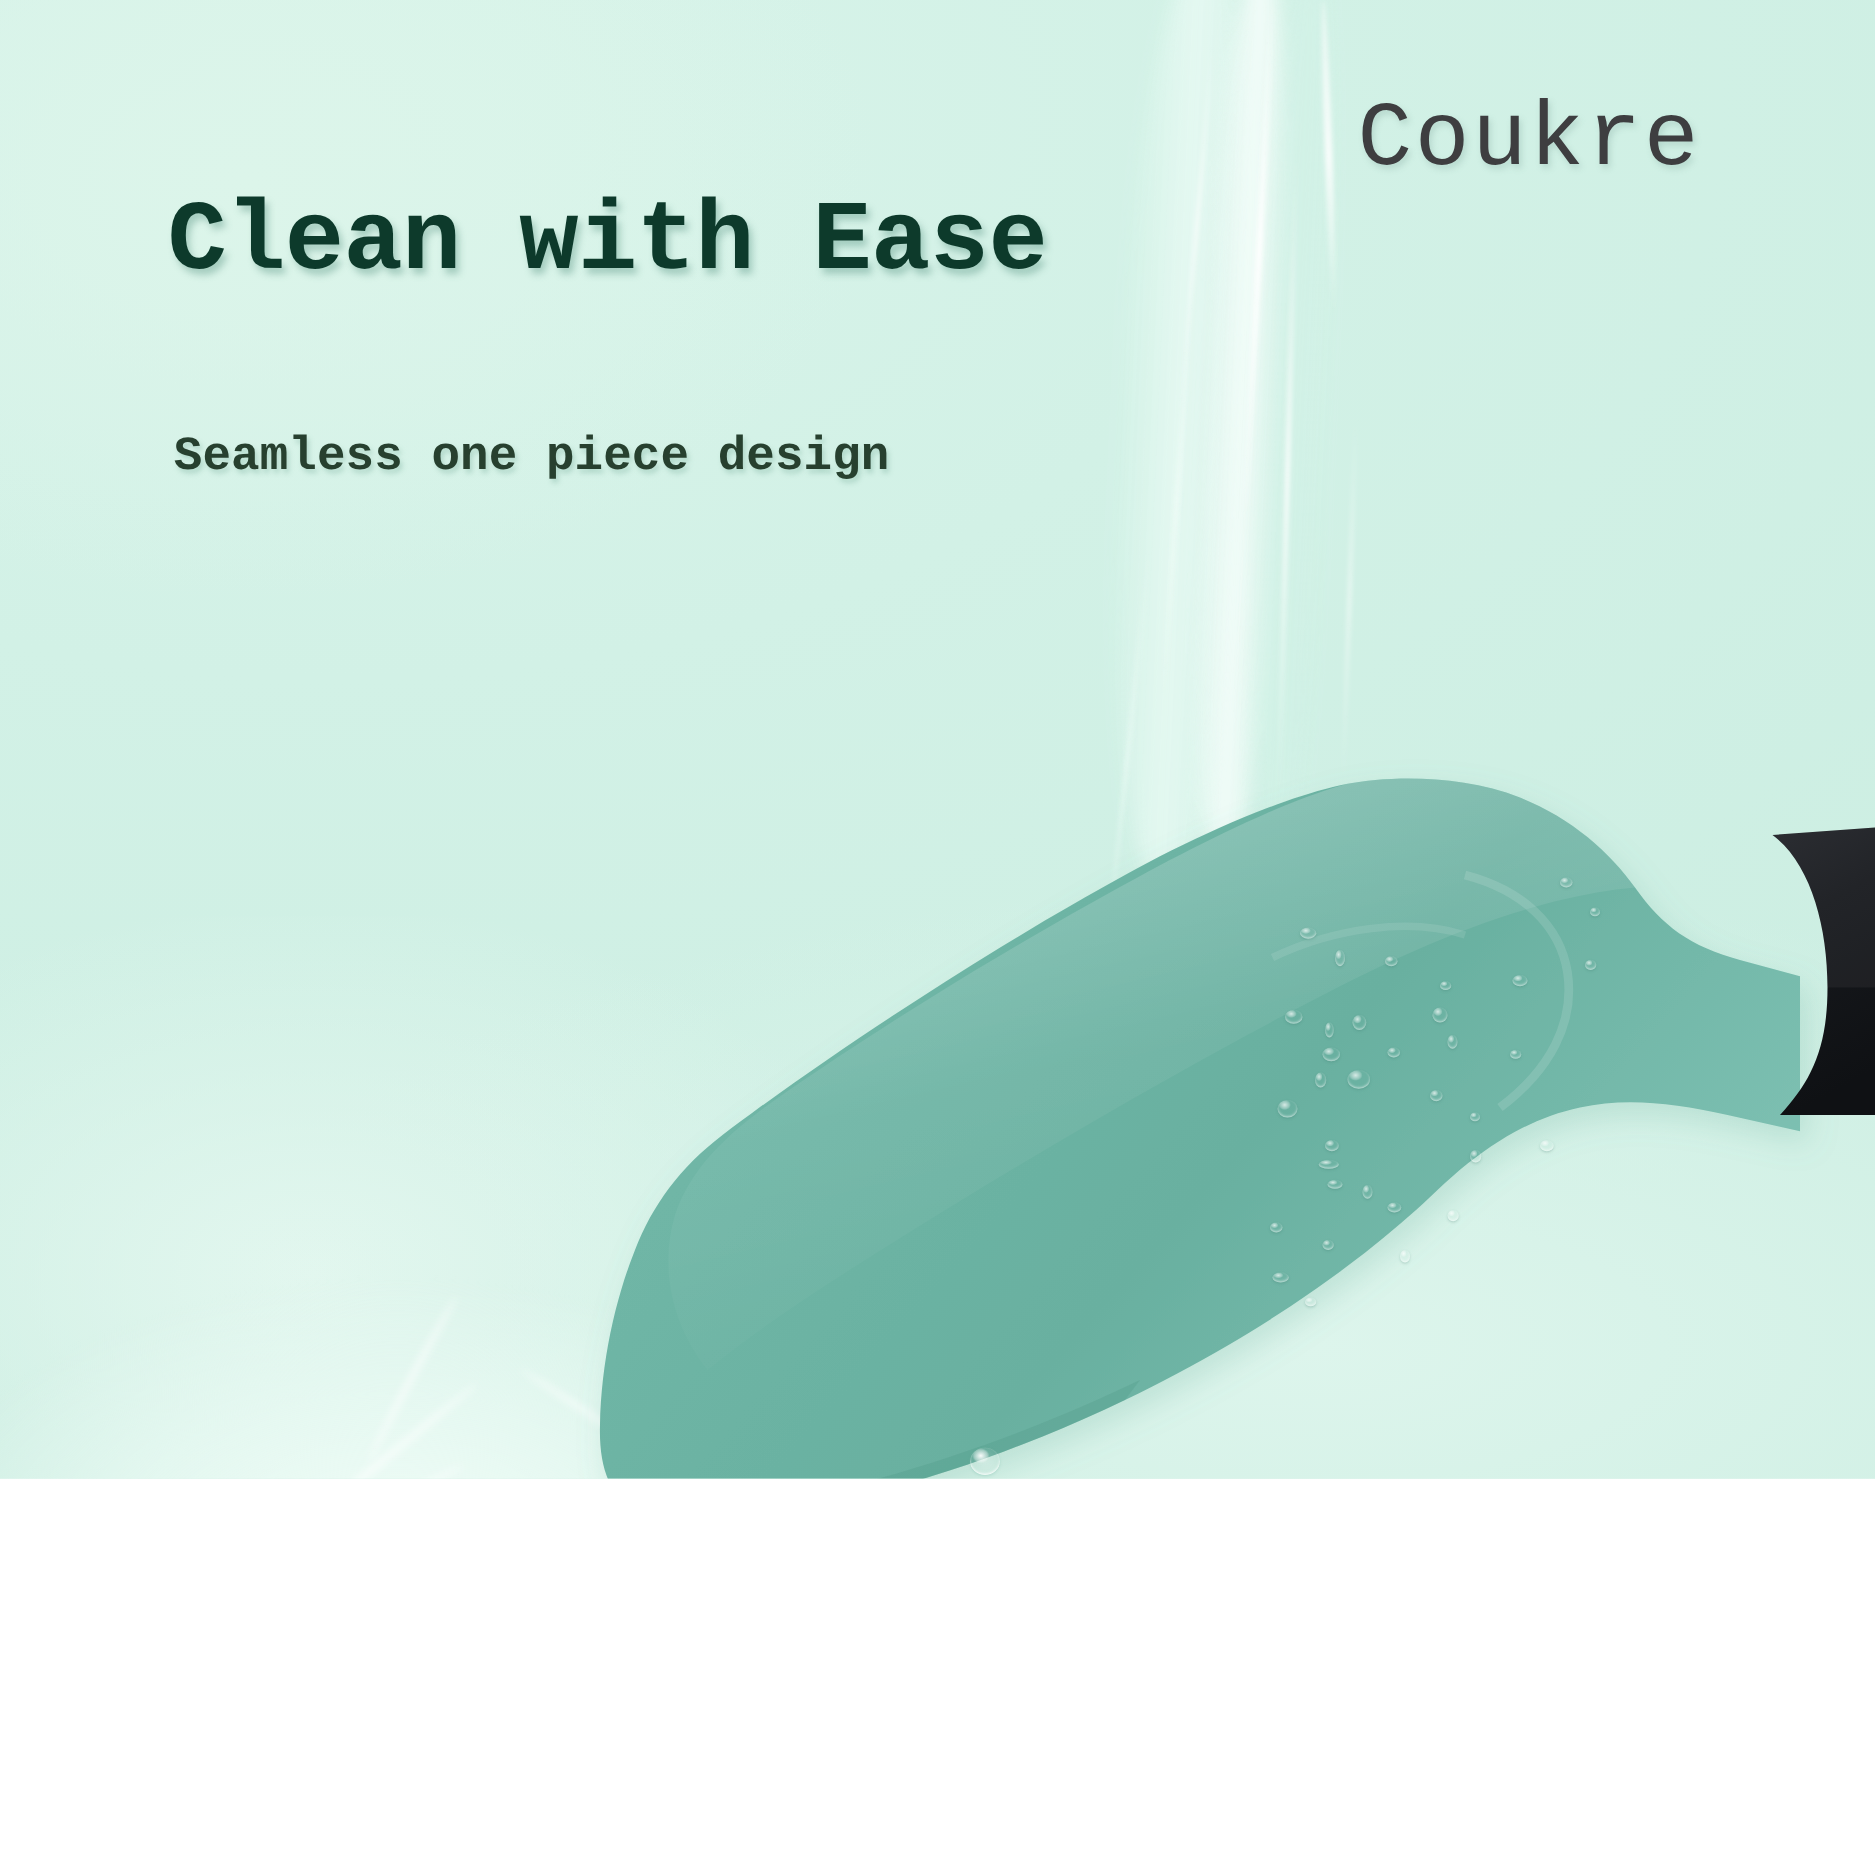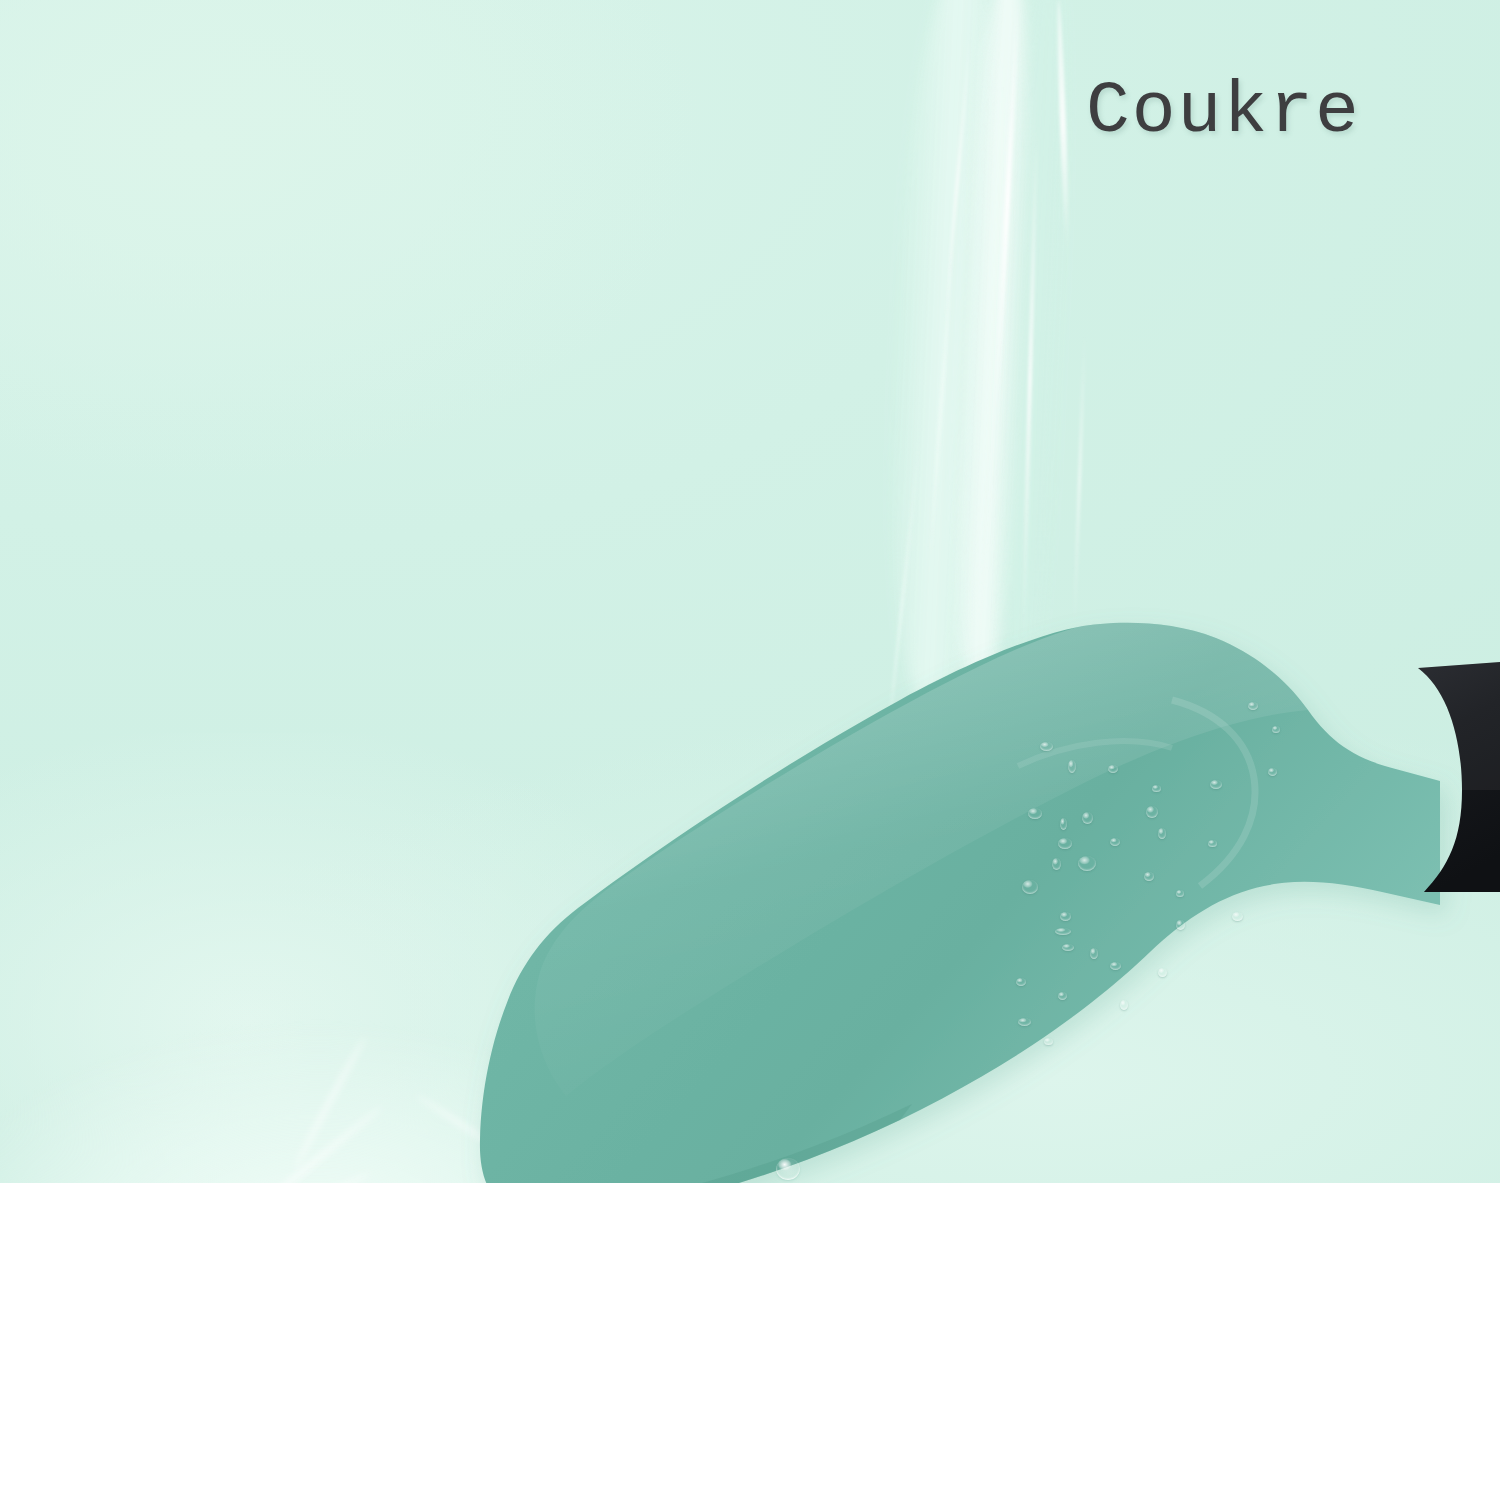--- a/index.html
+++ b/index.html
@@ -350,14 +350,16 @@
   <div class="drop" style="left:356px;top:1440px;width:12px;height:13px;"></div>
   <div class="drop" style="left:22px;top:1325px;width:14px;height:15px;"></div>
 
   <div class="drop" style="left:1265px;top:1306px;width:26px;height:26px;"></div>
   <div class="drop" style="left:1294px;top:1336px;width:12px;height:12px;"></div>
   <div class="drop" style="left:1308px;top:1400px;width:22px;height:21px;"></div>
   <div class="drop" style="left:1360px;top:1488px;width:18px;height:18px;"></div>
   <div class="drop" style="left:1410px;top:1232px;width:10px;height:11px;"></div>
 
   <div class="brand">Coukre</div>
+  <div class="headline">Clean with Ease</div>
+  <div class="sub1">Seamless one piece design</div>
 
 </div>
 
 </body></html>

